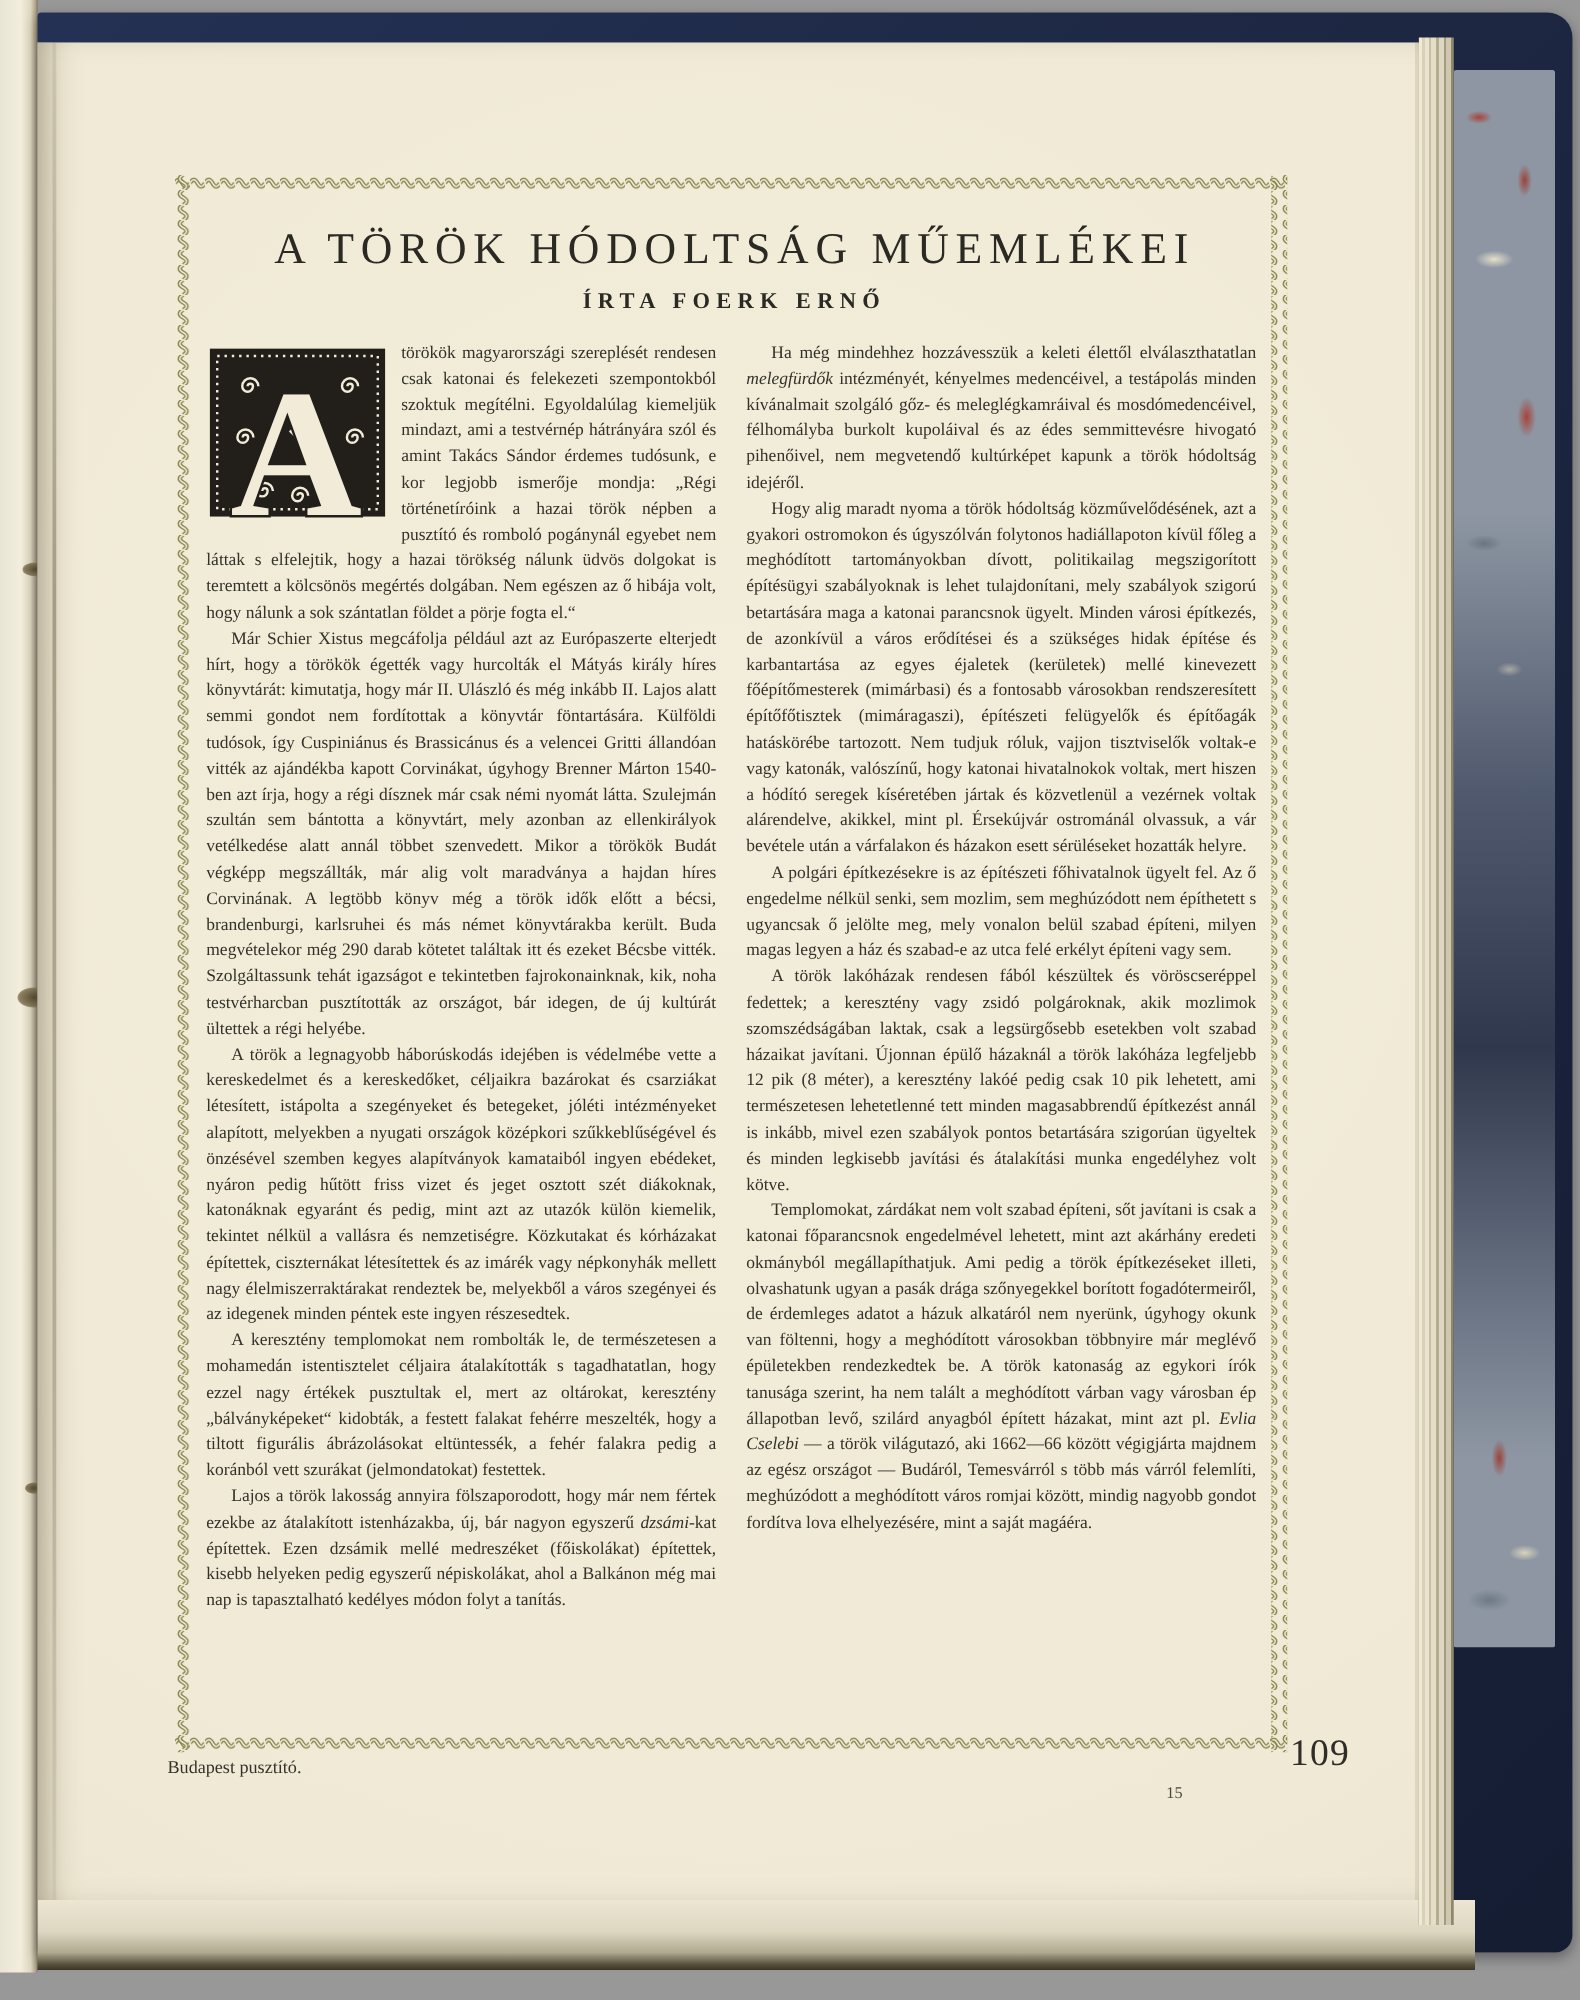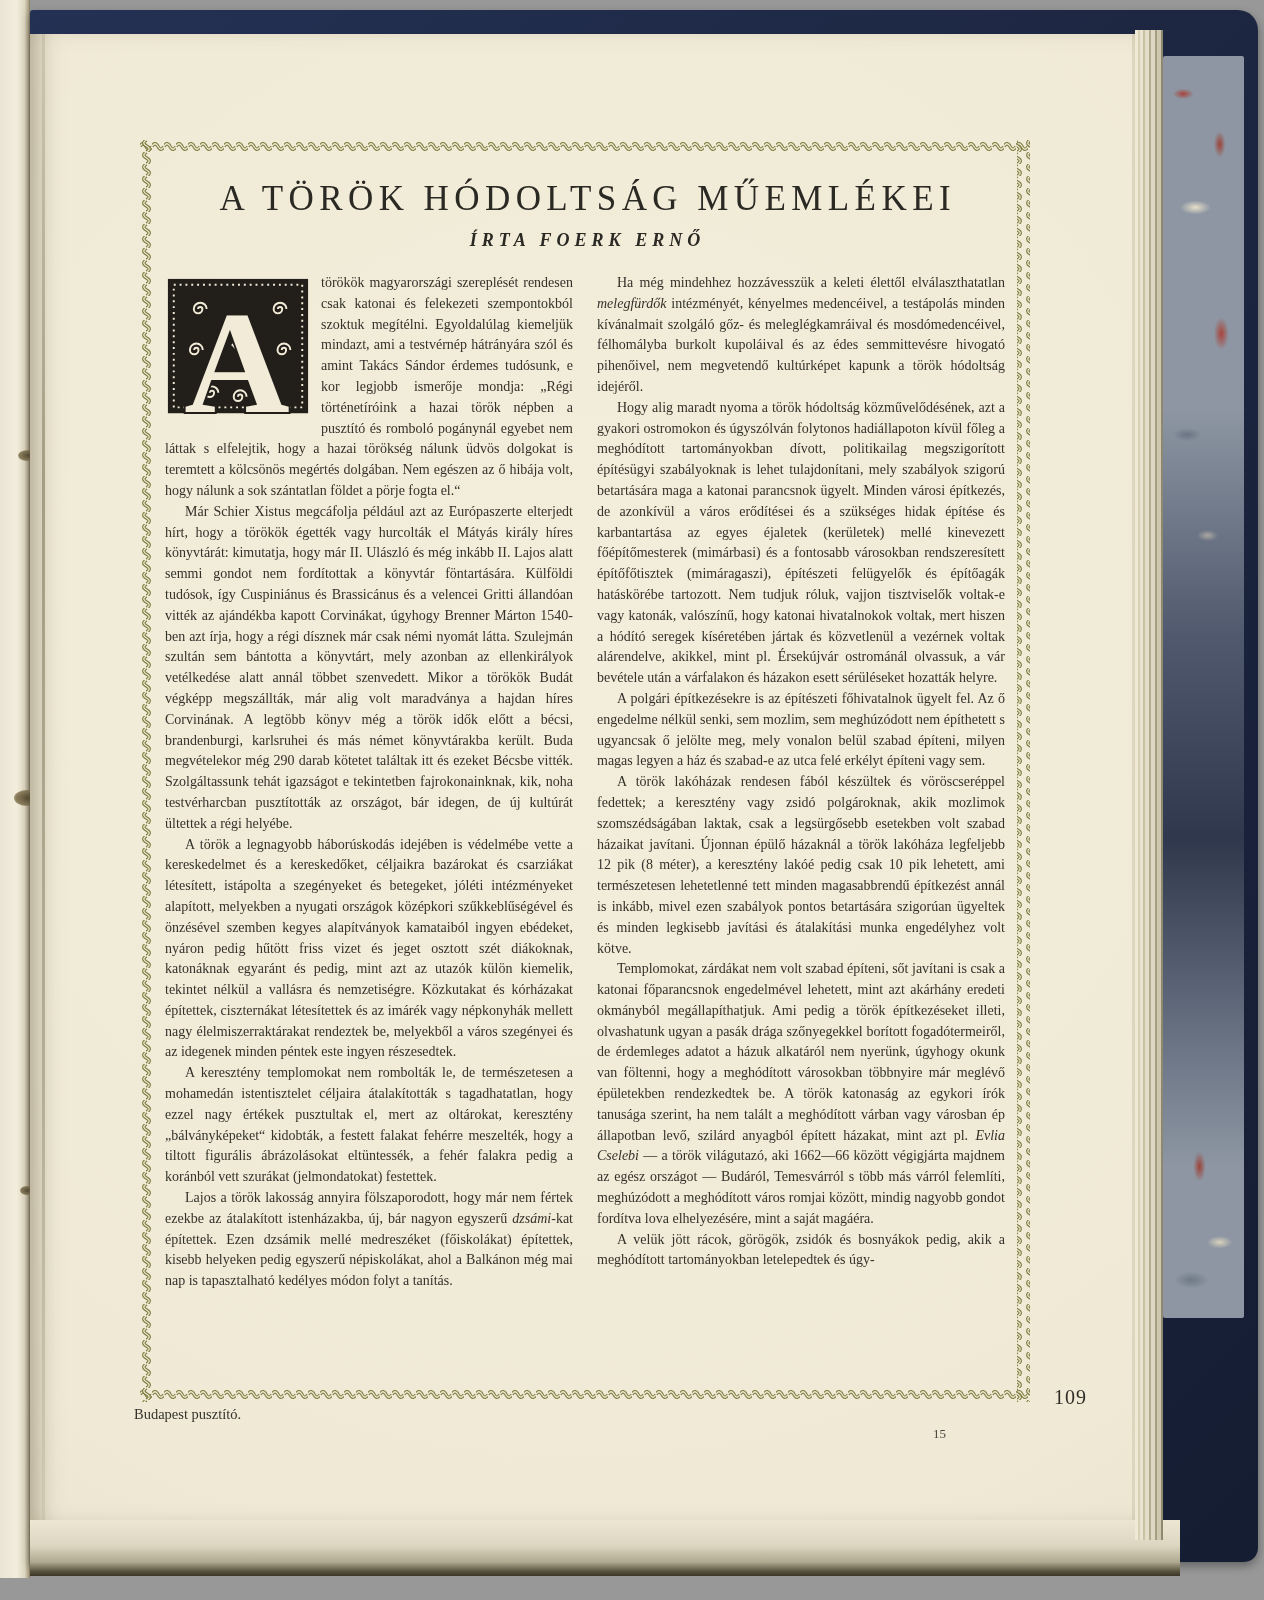--- a/index.html
+++ b/index.html
@@ -73,34 +73,34 @@
   .frame-content{
     position:absolute;left:13px;top:13px;right:13px;bottom:13px;overflow:hidden;
     text-align:center;
   }
   h1.title{
     margin:26px 0 0;font-size:35px;font-weight:400;letter-spacing:.155em;
     color:#2b2924;white-space:nowrap;text-indent:.155em;
   }
   h2.byline{
     margin:11px 0 0;font-size:18px;font-weight:700;letter-spacing:.28em;
-    color:#2b2924;text-indent:.28em;font-style:italic;
+    color:#2b2924;text-indent:.28em;
   }
   .columns{
     display:flex;gap:24px;margin:22px 12px 0;height:1104px;overflow:hidden;
     text-align:justify;
   }
   .col{width:420px;font-size:14px;line-height:20.8px;color:#33312a;}
   .col p{margin:0;text-indent:20px;}
   .col p.has-dropcap{text-indent:0;}
   .col i{font-style:italic;}
   .dropcap-box{float:left;width:146px;height:148px;margin:2px 10px 0 0;}
   
   .series-title{position:absolute;left:104px;top:1372px;font-size:14.5px;color:#34322b;}
-  .page-number{position:absolute;left:1024px;top:1352px;font-size:20px;color:#2f2d27;letter-spacing:1px;}
+  .page-number{position:absolute;left:1002px;top:1352px;font-size:30px;color:#2f2d27;letter-spacing:1px;}
   .signature-number{position:absolute;left:903px;top:1392px;font-size:13px;color:#4a4840;}
 </style>
 </head>
 <body>
 
 <div class="left-sliver"></div>
 <div class="thread" style="left:18px;top:450px;width:20px;height:11px;"></div>
 <div class="thread" style="left:14px;top:790px;width:26px;height:16px;"></div>
 <div class="thread" style="left:20px;top:1186px;width:14px;height:9px;"></div>
 
@@ -158,21 +158,20 @@
             <p><span>A török a legnagyobb háborúskodás idejében is védelmébe vette a kereskedelmet és a kereskedőket, céljaikra bazárokat és csarziákat létesített, istápolta a szegényeket és betegeket, jóléti intézményeket alapított, melyekben a nyugati országok középkori szűkkeblűségével és önzésével szemben kegyes alapítványok kamataiból ingyen ebédeket, nyáron pedig hűtött friss vizet és jeget osztott szét diákoknak, katonáknak egyaránt és pedig, mint azt az utazók külön kiemelik, tekintet nélkül a vallásra és nemzetiségre. Közkutakat és kórházakat építettek, ciszternákat létesítettek és az imárék vagy népkonyhák mellett nagy élelmiszerraktárakat rendeztek be, melyekből a város szegényei és az idegenek minden péntek este ingyen részesedtek.</span></p>
             <p><span>A keresztény templomokat nem rombolták le, de természetesen a mohamedán istentisztelet céljaira átalakították s tagadhatatlan, hogy ezzel nagy értékek pusztultak el, mert az oltárokat, keresztény „bálványképeket“ kidobták, a festett falakat fehérre meszelték, hogy a tiltott figurális ábrázolásokat eltüntessék, a fehér falakra pedig a koránból vett szurákat (jelmondatokat) festettek.</span></p>
             <p><span>Lajos a török lakosság annyira fölszaporodott, hogy már nem fértek ezekbe az átalakított istenházakba, új, bár nagyon egyszerű </span><i>dzsámi</i><span>-kat építettek. Ezen dzsámik mellé medreszéket (főiskolákat) építettek, kisebb helyeken pedig egyszerű népiskolákat, ahol a Balkánon még mai nap is tapasztalható kedélyes módon folyt a tanítás.</span></p>
           </div>
         <div class="col">
             <p><span>Ha még mindehhez hozzávesszük a keleti élettől elválaszthatatlan </span><i>melegfürdők</i><span> intézményét, kényelmes medencéivel, a testápolás minden kívánalmait szolgáló gőz- és meleglégkamráival és mosdómedencéivel, félhomályba burkolt kupoláival és az édes semmittevésre hivogató pihenőivel, nem megvetendő kultúrképet kapunk a török hódoltság idejéről.</span></p>
             <p><span>Hogy alig maradt nyoma a török hódoltság közművelődésének, azt a gyakori ostromokon és úgyszólván folytonos hadiállapoton kívül főleg a meghódított tartományokban dívott, politikailag megszigorított építésügyi szabályoknak is lehet tulajdonítani, mely szabályok szigorú betartására maga a katonai parancsnok ügyelt. Minden városi építkezés, de azonkívül a város erődítései és a szükséges hidak építése és karbantartása az egyes éjaletek (kerületek) mellé kinevezett főépítőmesterek (mimárbasi) és a fontosabb városokban rendszeresített építőfőtisztek (mimáragaszi), építészeti felügyelők és építőagák hatáskörébe tartozott. Nem tudjuk róluk, vajjon tisztviselők voltak-e vagy katonák, valószínű, hogy katonai hivatalnokok voltak, mert hiszen a hódító seregek kíséretében jártak és közvetlenül a vezérnek voltak alárendelve, akikkel, mint pl. Érsekújvár ostrománál olvassuk, a vár bevétele után a várfalakon és házakon esett sérüléseket hozatták helyre.</span></p>
             <p><span>A polgári építkezésekre is az építészeti főhivatalnok ügyelt fel. Az ő engedelme nélkül senki, sem mozlim, sem meghúzódott nem építhetett s ugyancsak ő jelölte meg, mely vonalon belül szabad építeni, milyen magas legyen a ház és szabad-e az utca felé erkélyt építeni vagy sem.</span></p>
             <p><span>A török lakóházak rendesen fából készültek és vöröscseréppel fedettek; a keresztény vagy zsidó polgároknak, akik mozlimok szomszédságában laktak, csak a legsürgősebb esetekben volt szabad házaikat javítani. Újonnan épülő házaknál a török lakóháza legfeljebb 12 pik (8 méter), a keresztény lakóé pedig csak 10 pik lehetett, ami természetesen lehetetlenné tett minden magasabbrendű építkezést annál is inkább, mivel ezen szabályok pontos betartására szigorúan ügyeltek és minden legkisebb javítási és átalakítási munka engedélyhez volt kötve.</span></p>
             <p><span>Templomokat, zárdákat nem volt szabad építeni, sőt javítani is csak a katonai főparancsnok engedelmével lehetett, mint azt akárhány eredeti okmányból megállapíthatjuk. Ami pedig a török építkezéseket illeti, olvashatunk ugyan a pasák drága szőnyegekkel borított fogadótermeiről, de érdemleges adatot a házuk alkatáról nem nyerünk, úgyhogy okunk van föltenni, hogy a meghódított városokban többnyire már meglévő épületekben rendezkedtek be. A török katonaság az egykori írók tanusága szerint, ha nem talált a meghódított várban vagy városban ép állapotban levő, szilárd anyagból épített házakat, mint azt pl. </span><i>Evlia Cselebi</i><span> — a török világutazó, aki 1662—66 között végigjárta majdnem az egész országot — Budáról, Temesvárról s több más várról felemlíti, meghúzódott a meghódított város romjai között, mindig nagyobb gondot fordítva lova elhelyezésére, mint a saját magáéra.</span></p>
-            <p><span>A velük jött rácok, görögök, zsidók és bosnyákok pedig, akik a meghódított tartományokban letelepedtek és úgy-</span></p>
           </div>
       </div>
     </div>
   </div>
 
   <div class="series-title">Budapest pusztító.</div>
   <div class="page-number">109</div>
   <div class="signature-number">15</div>
 </div>
 

